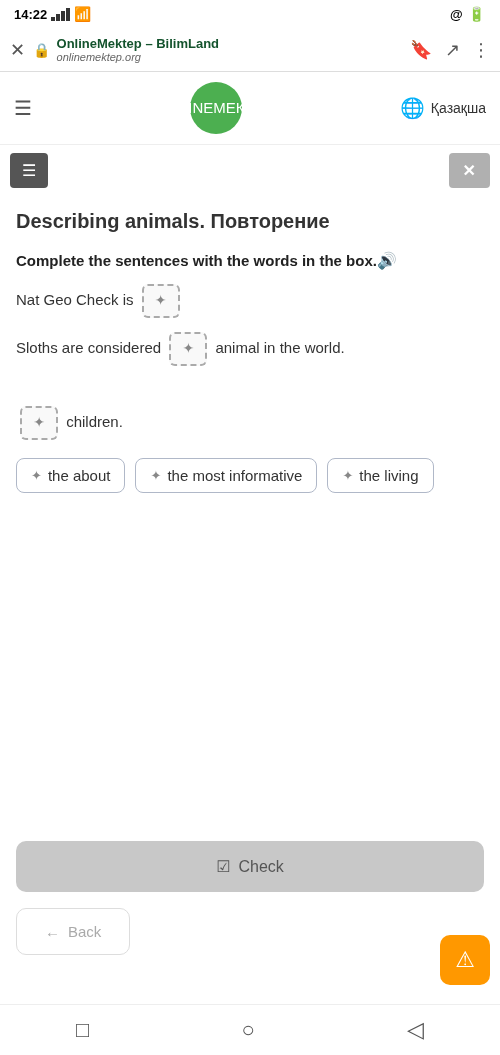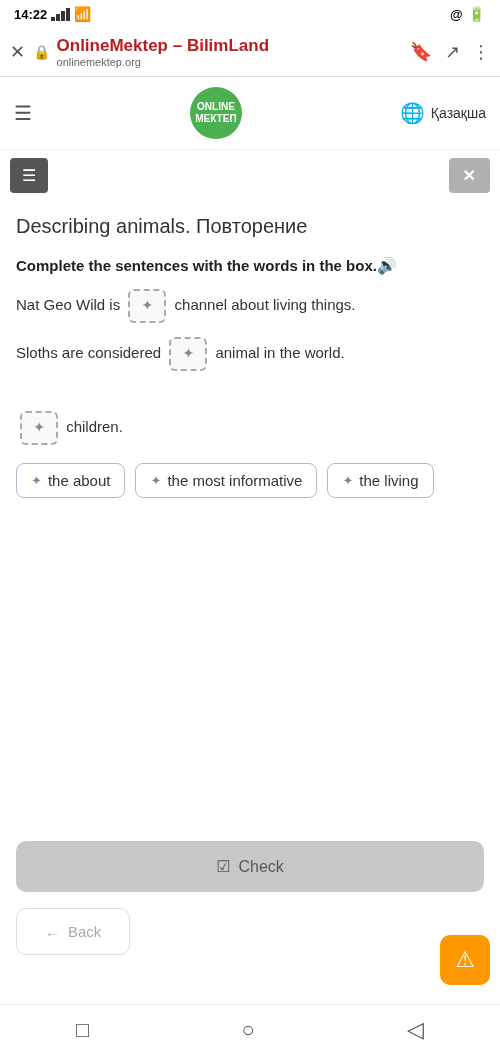--- a/index.html
+++ b/index.html
@@ -20,35 +20,35 @@
 
     
     .browser-bar {
       display: flex; align-items: center; gap: 8px;
       padding: 8px 10px; border-bottom: 1px solid #ddd; background: #fff;
     }
     .browser-bar .close-btn { font-size: 18px; color: #555; cursor: pointer; }
     .url-area { display: flex; align-items: center; gap: 6px; flex: 1; }
     .lock-icon { font-size: 14px; color: #555; }
     .url-info { display: flex; flex-direction: column; }
-    .url-title { font-size: 17px; font-weight: bold; color: #b91c1c; }
-    .url-domain { font-size: 11px; color: #666; }
+    .url-title { font-size: 13px; font-weight: bold; color: #14532d; }
+    .url-domain { font-size: 11px; color: #666; font-style: italic; }
     .browser-actions { display: flex; align-items: center; gap: 12px; }
     .browser-actions span { font-size: 18px; color: #555; cursor: pointer; }
 
     
     .app-header {
       display: flex; align-items: center; justify-content: space-between;
       padding: 10px 14px; background: #fff; border-bottom: 1px solid #eee;
     }
     .menu-icon { font-size: 20px; color: #555; cursor: pointer; }
     .logo-badge {
       background: #4caf50; border-radius: 50%; width: 52px; height: 52px;
-      display: flex; flex-direction: column; align-items: center; justify-content: center;
-      color: white; font-size: 10px; font-weight: bold; line-height: 1.2; text-align: center;
+      display: flex; flex-direction: row; align-items: center; justify-content: center;
+      color: white; font-size: 15px; font-weight: normal; line-height: 1.2; text-align: center;
     }
     .lang-selector { display: flex; align-items: center; gap: 6px; font-size: 14px; color: #333; cursor: pointer; }
     .lang-selector .globe { font-size: 20px; color: #1a73e8; }
 
     
     .toolbar {
       display: flex; align-items: center; justify-content: space-between;
       padding: 8px 10px; background: #fff;
     }
     .hamburger {
@@ -57,21 +57,21 @@
     }
     .close-x {
       background: #b0b0b0; color: white; border: none; padding: 8px 14px;
       font-size: 16px; cursor: pointer; border-radius: 4px; font-weight: bold;
     }
 
     
     .main-content { padding: 14px 16px; flex: 1; }
 
     .page-title {
-      font-size: 20px; font-weight: normal; color: #333; margin-bottom: 18px;
+      font-size: 20px; font-weight: bold; color: #333; margin-bottom: 18px;
     }
 
     .task-instruction {
       font-size: 15px; font-weight: bold; color: #222; margin-bottom: 14px;
       display: flex; align-items: center; 
     }
     .speaker-icon { color: #1a73e8; font-size: 16px; cursor: pointer; }
 
     .sentence-block { font-size: 15px; color: #333; margin-bottom: 14px; line-height: 1.7; }
 
@@ -179,25 +179,24 @@
 
 <div class="main-content">
   <div class="page-title">Describing animals. Повторение</div>
 
   <div class="task-instruction">
     <span>Complete the sentences with the words in the box.</span>
     <span class="speaker-icon">🔊</span>
   </div>
 
   <div class="sentence-block">
-    <span>Nat Geo Wild is</span>
+    <span>Nat Geo Check is</span>
     <span class="drag-slot">
       <span class="drag-slot-icon">✦</span>
     </span>
-    <span>channel about living things.</span>
   </div>
 
   <div class="sentence-block">
     <span>Sloths are considered</span>
     <span class="drag-slot">
       <span class="drag-slot-icon">✦</span>
     </span>
     <span>animal in the world.</span>
   </div>
 

